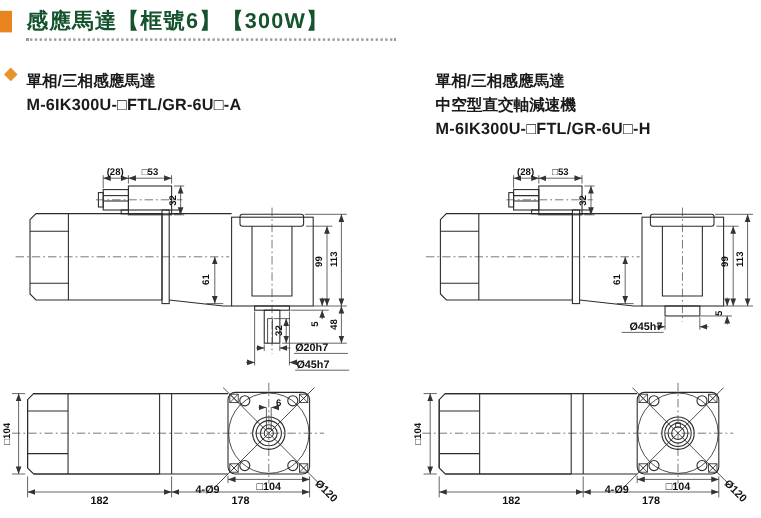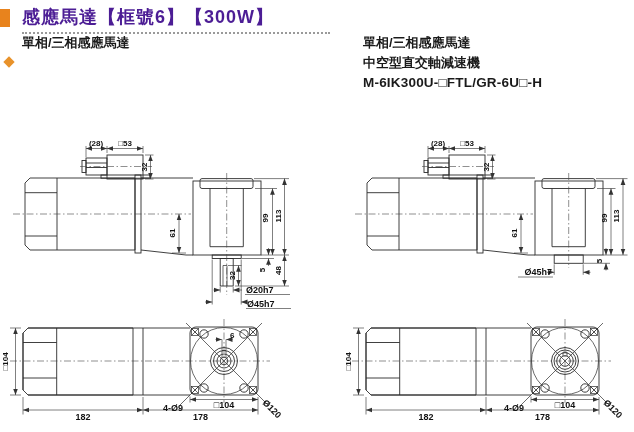--- a/index.html
+++ b/index.html
@@ -1,21 +1,21 @@
 <!DOCTYPE html>
 <html><head>
 <meta charset="utf-8">
 <style>
   html,body{margin:0;padding:0;background:#fff;}
   body{width:634px;height:432px;position:relative;overflow:hidden;
        font-family:"Liberation Sans","DejaVu Sans",sans-serif;color:#1a1a1a;}
   .accent-sq{position:absolute;left:0;top:9px;width:10px;height:18px;background:#E8831D;}
   .page-title{position:absolute;left:22px;top:5px;margin:0;font-size:18px;font-weight:bold;
-      letter-spacing:1px;color:#4c1d95;padding-bottom:3px;border-bottom:2px dotted #9a9a9a;width:308px;}
-  .product{position:absolute;top:33px;width:320px;font-size:13px;font-weight:bold;line-height:20px;}
+      letter-spacing:1px;color:#14532d;padding-bottom:3px;border-bottom:2px dotted #9a9a9a;width:308px;}
+  .product{position:absolute;top:58px;width:320px;font-size:13px;font-weight:bold;line-height:20px;}
   .product.left{left:22px;} .product.right{left:363px;}
   .diamond{position:absolute;left:5px;top:58px;width:8px;height:8px;background:#E8922A;
       transform:rotate(45deg);}
   .model{font-size:13.5px;letter-spacing:0.2px;}
   svg{position:absolute;left:0;top:0;}
   .ln{stroke:#2b2b2b;stroke-width:0.9;fill:none;stroke-linejoin:miter;}
   .lt{stroke:#2b2b2b;stroke-width:0.7;fill:none;}
   .cl{stroke:#444;stroke-width:0.6;fill:none;stroke-dasharray:7 2.5 1.5 2.5;}
   .dim line,.dim path{stroke:#3a3a3a;stroke-width:0.65;fill:none;}
   .dim text{font-family:"Liberation Sans","DejaVu Sans",sans-serif;font-size:8px;fill:#111;
@@ -25,20 +25,21 @@
 </style>
 </head>
 <body>
 
 <span class="accent-sq"></span>
 <h1 class="page-title">感應馬達【框號6】【300W】</h1>
 
 <span class="diamond"></span>
 <div class="product left">
   <div>單相/三相感應馬達</div>
+  <div class="model">M-6IK300U-□FTL/GR-6U□-A</div>
 </div>
 <div class="product right">
   <div>單相/三相感應馬達</div>
   <div>中空型直交軸減速機</div>
   <div class="model">M-6IK300U-□FTL/GR-6U□-H</div>
 </div>
 
 <svg width="634" height="432" viewBox="0 0 634 432">
   <defs>
     <marker id="arr" viewBox="0 0 10 10" refX="9" refY="5" markerWidth="7" markerHeight="7" orient="auto-start-reverse" markerUnits="userSpaceOnUse">

